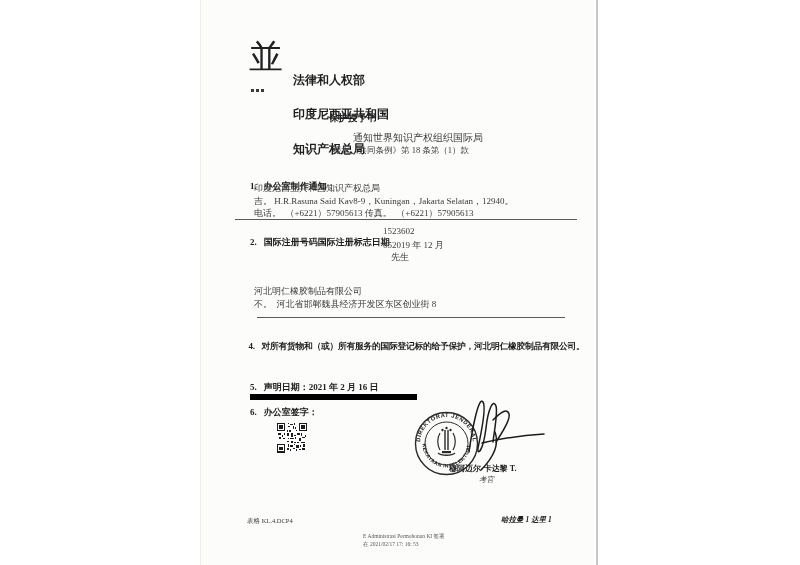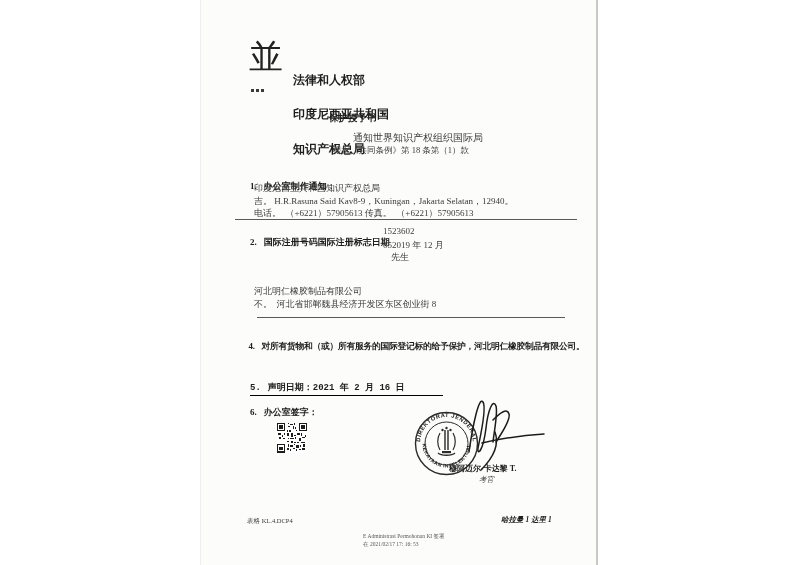--- a/index.html
+++ b/index.html
@@ -24,21 +24,21 @@
   .rule{position:absolute;height:1px;background:#5a5a5a;}
   .num{display:inline-block;}
   .numgap{display:inline-block;margin-left:7px;}
   .ministry div{font-size:12px;font-weight:bold;color:#1e1e1e;line-height:13px;}
   .logo-glyph{
     position:absolute;left:48px;top:40px;font-size:34px;line-height:34px;
     color:#222;font-family:"Liberation Serif","DejaVu Serif",serif;
   }
   .logo-caption{position:absolute;left:50px;top:89px;display:flex;gap:2px;}
   .logo-caption span{width:3px;height:3px;background:#3a3a3a;display:inline-block;}
-  .underl{border-bottom:1px solid #000000;padding-bottom:2px;padding-right:38px;font-family:Liberation Mono, monospace;}
+  .underl{border-bottom:6px solid #000000;padding-bottom:2px;padding-right:38px;}
   .tiny{font-size:5.5px;color:#585858;}
   svg{display:block;}
 </style>
 </head>
 <body>
 
 <div class="page">
 
   <div class="logo-glyph">並</div>
   <div class="logo-caption">

